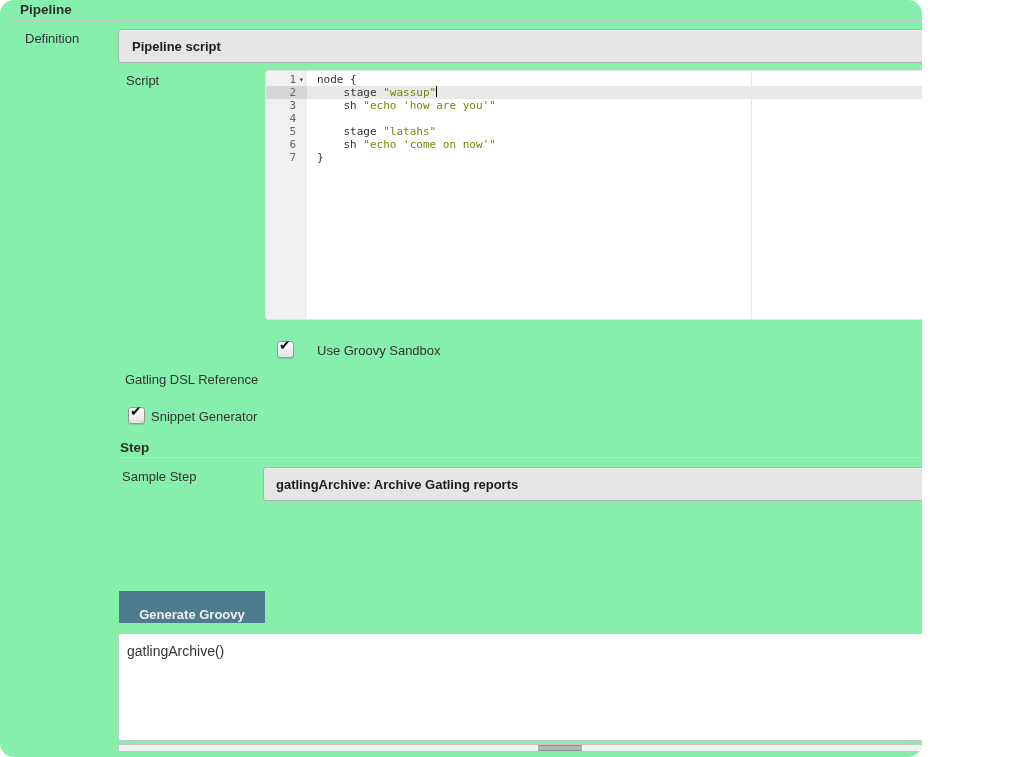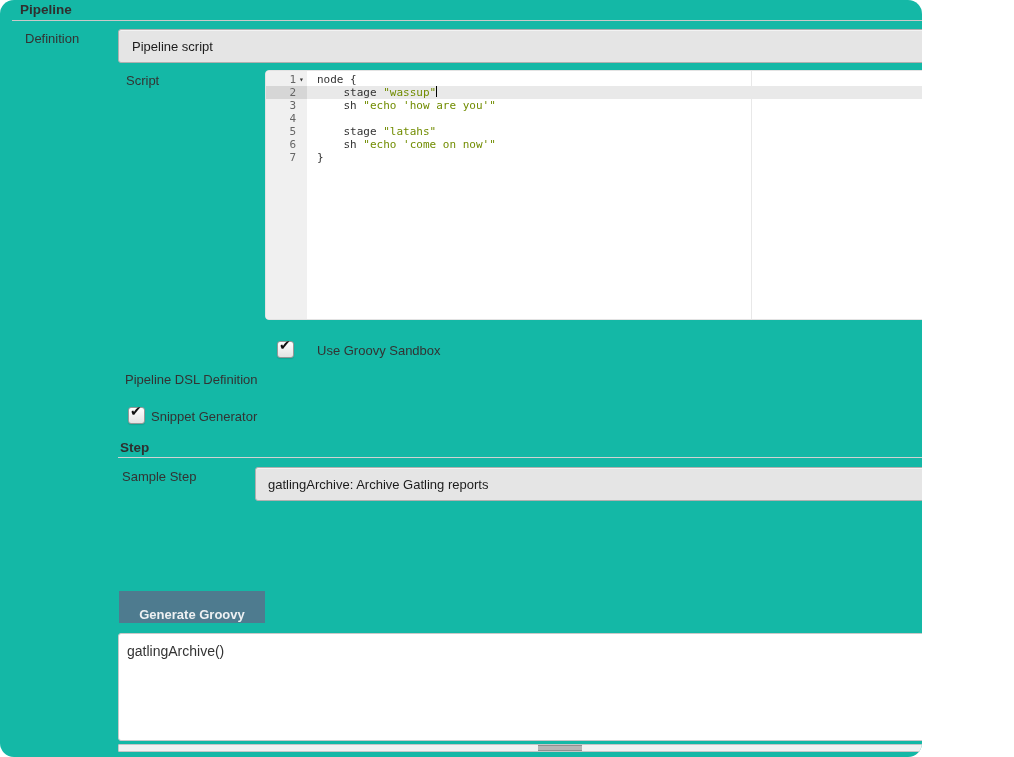--- a/index.html
+++ b/index.html
@@ -1,28 +1,28 @@
 <!DOCTYPE html>
 <html><head>
 <meta charset="utf-8">
 <style>
   html,body{margin:0;padding:0;background:#fff;}
-  .canvas{position:relative;width:922px;height:757px;background:#14b8a6;
+  .canvas{position:relative;width:922px;height:757px;background:#86efac;
           font-family:"Liberation Sans", sans-serif;color:#333;overflow:hidden;border-radius:14px;}
   .abs{position:absolute;}
 
   
   .section-title{font-size:13.5px;font-weight:bold;color:#2f2f2f;}
   .divider{height:1px;background:#c9c9c9;}
 
   .field-label{font-size:13px;color:#333;}
 
   
   .select{background:#e5e5e5;border:1px solid #b0b0b0;border-radius:3px;
-          box-shadow:inset 0 1px 0 rgba(255,255,255,.55);}
+          box-shadow:inset 0 1px 0 rgba(255,255,255,.55);font-weight:bold;}
   .select .sel-text{position:absolute;left:13px;top:50%;transform:translateY(-50%);
           font-size:13px;color:#1c1c1c;white-space:nowrap;}
   .select .arrow-box{position:absolute;right:2px;top:2px;bottom:2px;width:14px;
           background:#f6f6f2;border:1px solid #a8a8a2;border-right-color:#787872;
           border-bottom-color:#787872;border-radius:2px;box-shadow:1px 1px 1px rgba(0,0,0,.28);}
   .select .arrow{position:absolute;left:50%;top:50%;transform:translate(-50%,-35%);
           width:0;height:0;border-left:4px solid transparent;border-right:4px solid transparent;
           border-top:5px solid #151515;}
 
   
@@ -130,34 +130,34 @@
   </div>
 
   <div class="abs help" style="left: 985px; top: 188px; background: rgb(42, 97, 169);">?</div>
 
   <div class="abs checkbox" style="left:277px;top:341px;">
     <span class="check" id="check-sandbox">✔</span>
   </div>
   <div class="abs field-label" style="left:300px;top:343px;margin-left:17px;">Use Groovy Sandbox</div>
   <div class="abs help" style="left: 985px; top: 338px; background: rgb(42, 97, 169);">?</div>
 
-  <div class="abs field-label" style="left:125px;top:372px;">Pipeline DSL Definition</div>
+  <div class="abs field-label" style="left:125px;top:372px;">Gatling DSL Reference</div>
   <div class="abs help" style="left: 985px; top: 371px; background: rgb(42, 97, 169);">?</div>
 
   <div class="abs checkbox" style="left:128px;top:407px;">
     <span class="check" id="check-snippet">✔</span>
   </div>
   <div class="abs field-label" style="left:151px;top:409px;">Snippet Generator</div>
   <div class="abs help" style="left: 985px; top: 403px; background: rgb(42, 97, 169);">?</div>
 
   <div class="abs section-title" style="left:120px;top:440px;">Step</div>
   <div class="abs divider" style="left:118px;top:457px;width:896px;background:#d2d2d2;"></div>
 
   <div class="abs field-label" style="left:122px;top:469px;">Sample Step</div>
-  <div class="abs select" style="left:255px;top:467px;width:718px;height:32px;">
+  <div class="abs select" style="left:263px;top:467px;width:718px;height:32px;">
     <span class="sel-text" style="left:12px;">gatlingArchive: Archive Gatling reports</span>
     <span class="arrow-box">
       <span class="arrow"></span>
     </span>
   </div>
 
   <button class="abs gen-btn" id="gen-btn" style="left: 119px; top: 591px; width: 146px; height: 32px; background: rgb(78, 123, 143);">Generate Groovy</button>
 
   <textarea class="abs output" style="left: 118px; top: 633px; width: 877px; height: 108px;" spellcheck="false">gatlingArchive()</textarea>
   <div class="abs ta-grip" style="left:983px;top:728px;"></div>

